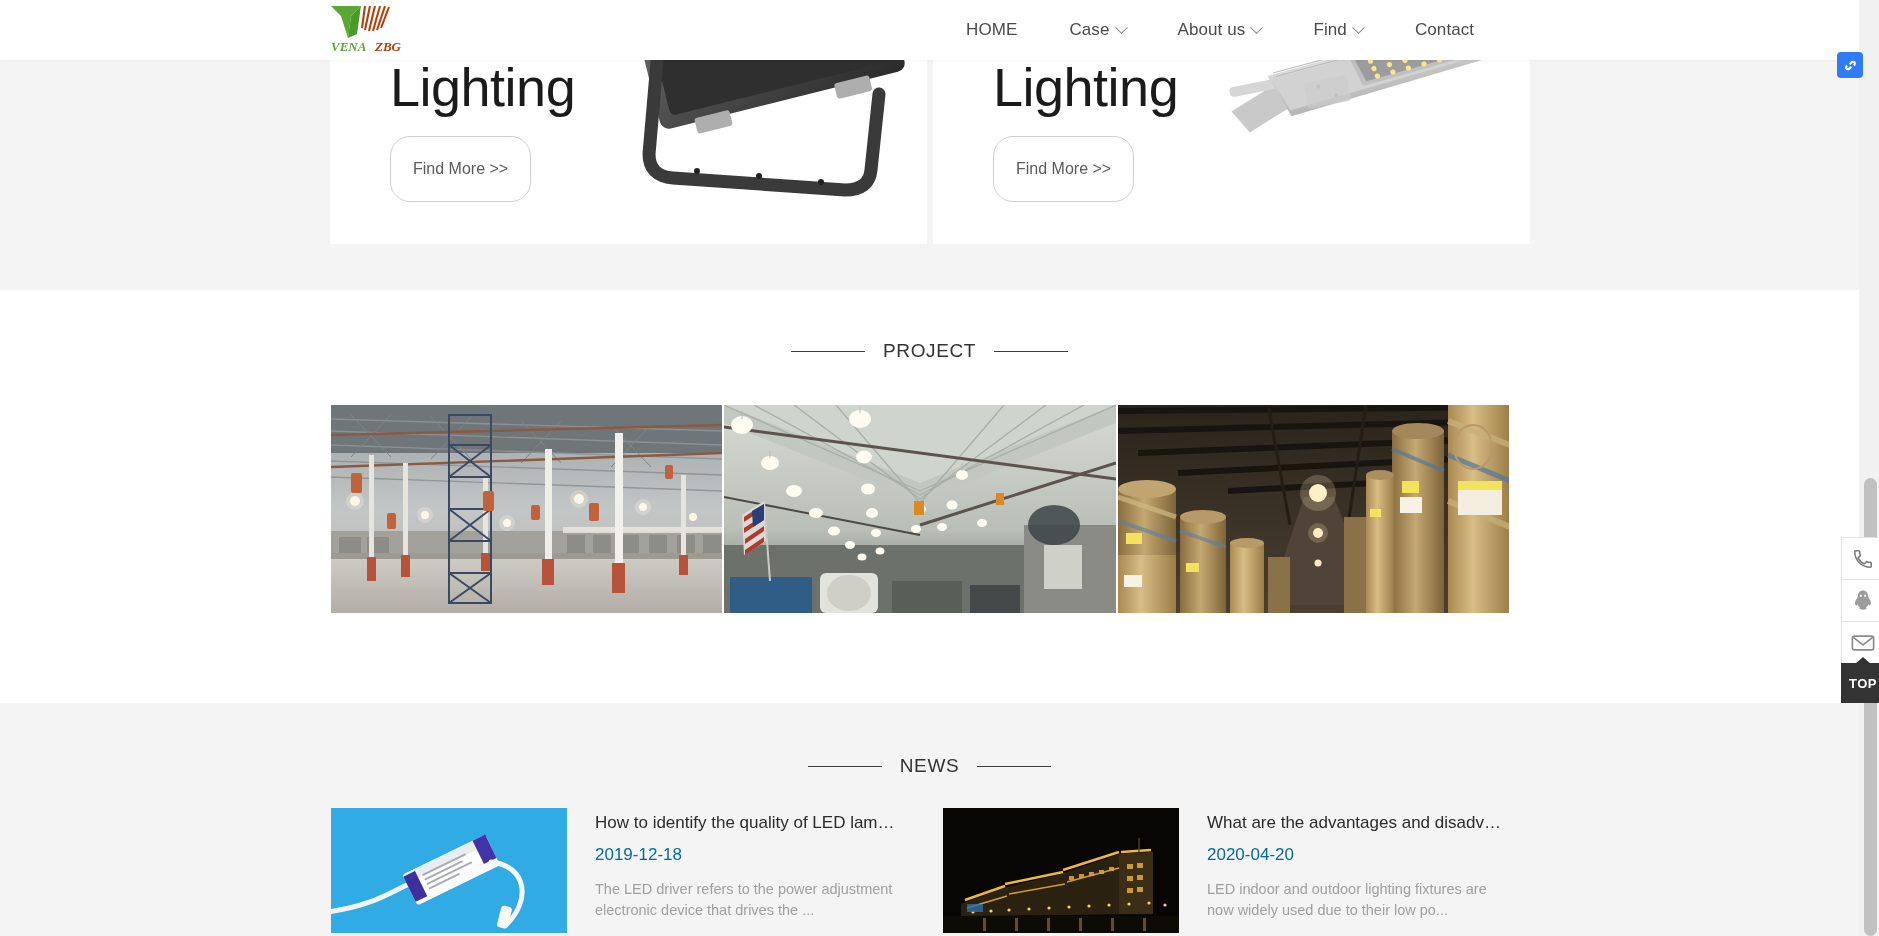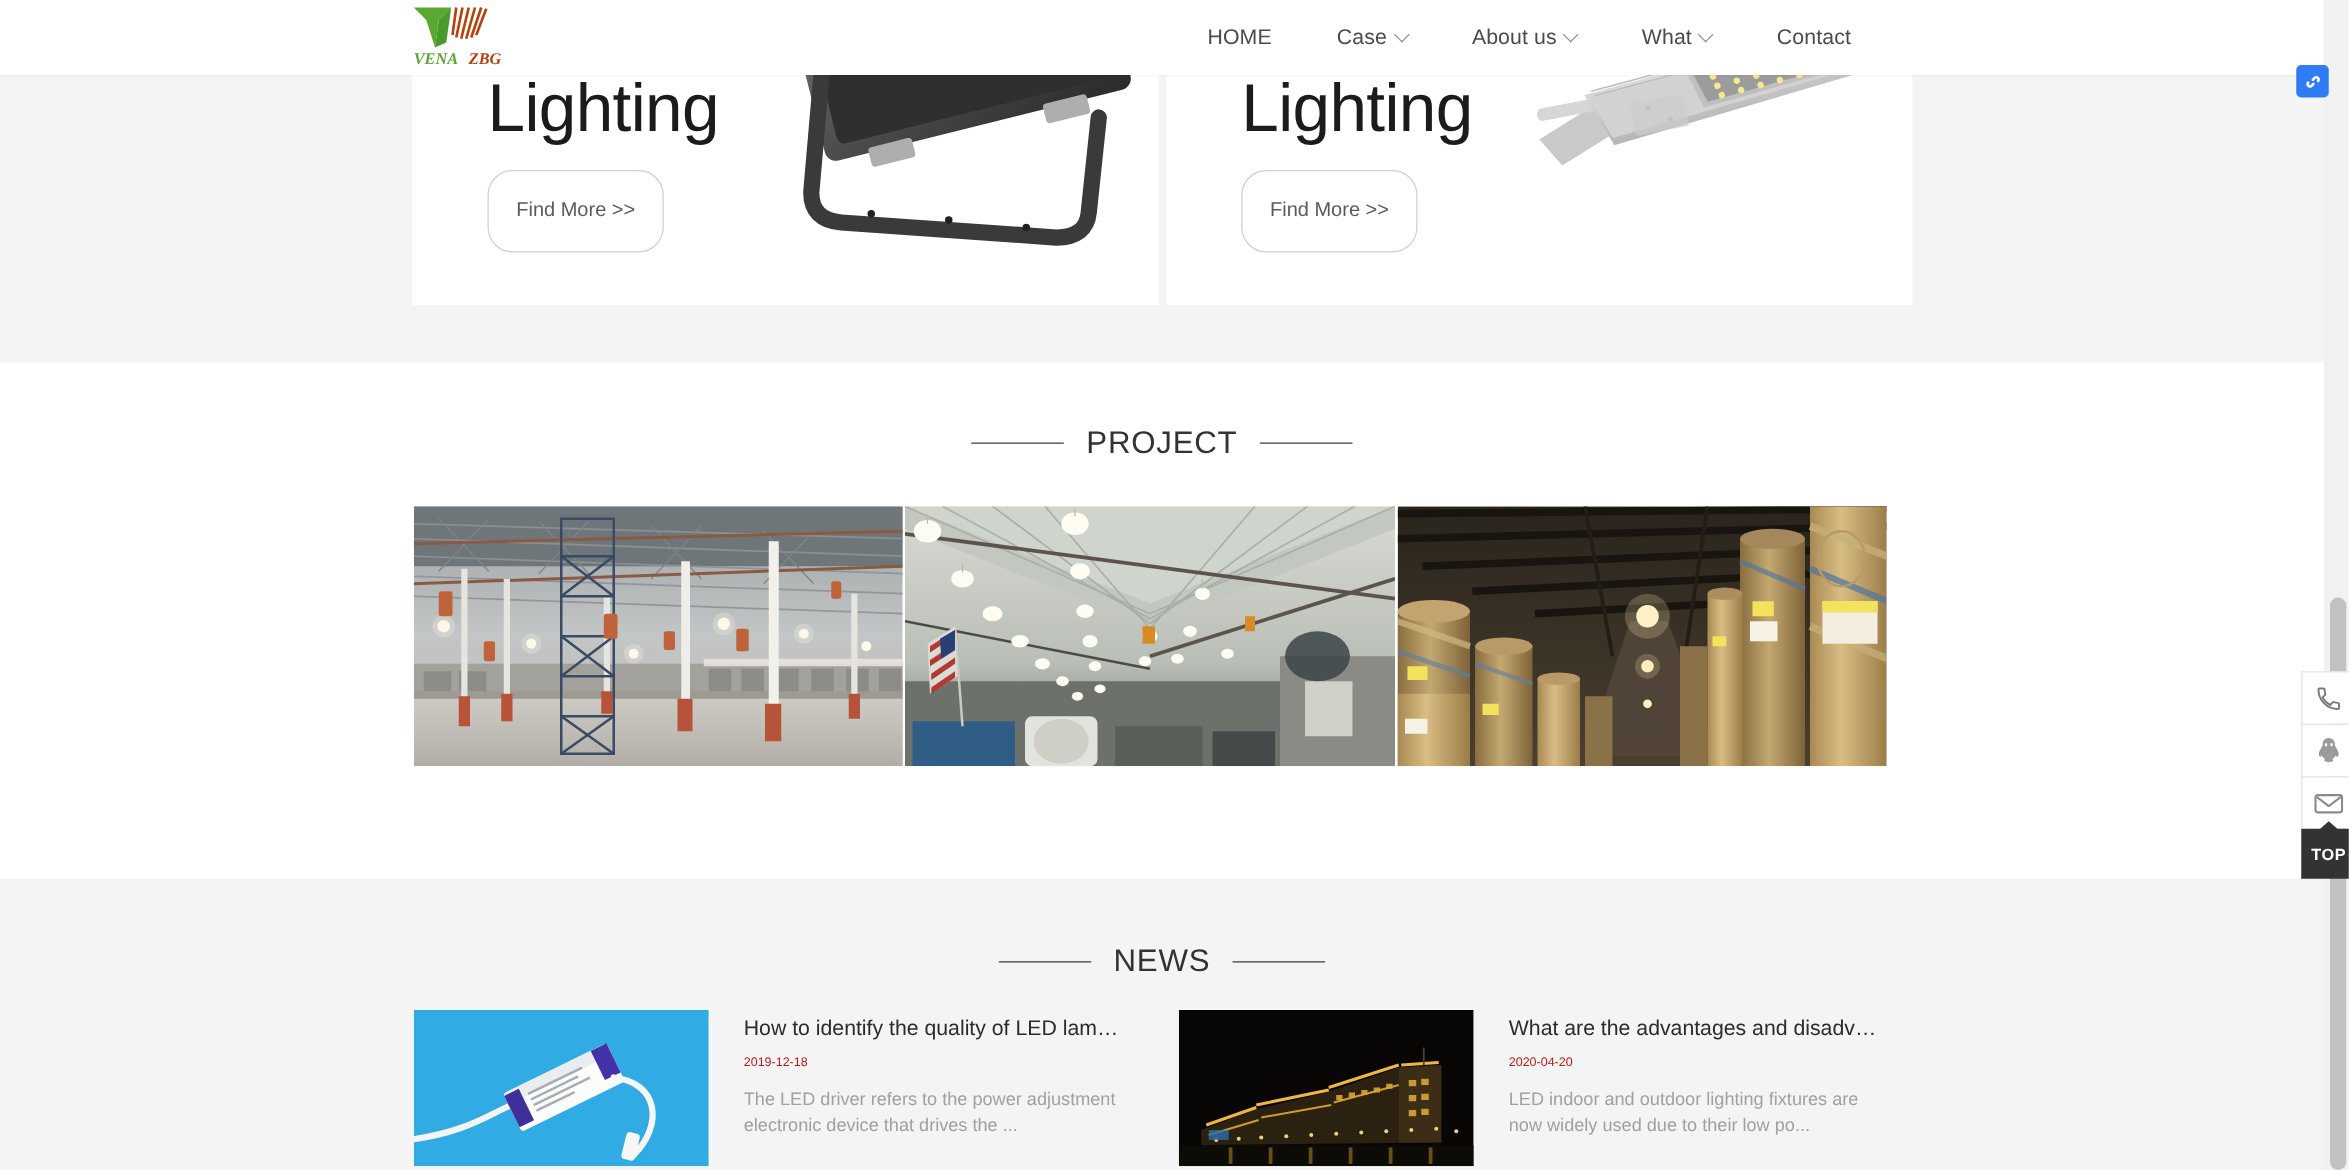--- a/index.html
+++ b/index.html
@@ -95,21 +95,21 @@
   }
   .street {
     position: absolute; right: 6px; top: 126px;
     width: 300px; height: 120px;
   }
 
   
   .sect-head {
     display: flex; align-items: center; justify-content: center;
     gap: 18px;
-    font-size: 25px; color: #333;
+    font-size: 19px; color: #333;
     letter-spacing: .6px;
   }
   .sect-head .rule {
     display: block; width: 74px; height: 1px; background: #3b3b3b;
   }
 
   
   .project-sect {
     position: absolute; top: 290px; left: 0;
     width: 1859px; height: 413px;
@@ -139,21 +139,21 @@
     display: flex; gap: 46px;
   }
   .news-card { display: flex; gap: 28px; width: 566px; }
   .news-thumb { width: 236px; height: 125px; flex: 0 0 236px; overflow: hidden; position: relative; }
   .news-body { flex: 1; min-width: 0; padding-top: 4px; }
   .news-title {
     font-size: 17px; color: #2b2b2b;
     white-space: nowrap; overflow: hidden; text-overflow: ellipsis;
     cursor: pointer; line-height: 1.3;
   }
-  .news-date { font-size: 10px; color: #b91c1c; margin-top: 11px; }
+  .news-date { font-size: 17px; color: #0369a1; margin-top: 11px; }
   .news-desc {
     font-size: 14.5px; color: #a0a0a0; line-height: 1.42;
     margin-top: 14px;
   }
 
   
   .side-tools {
     position: absolute; right: 14px; top: 537px;
     width: 24px; z-index: 60;
   }
@@ -785,21 +785,21 @@
       </div>
       <div class="nav-item">
         <span>Case</span>
         <i class="chev"></i>
       </div>
       <div class="nav-item">
         <span>About us</span>
         <i class="chev"></i>
       </div>
       <div class="nav-item">
-        <span>What</span>
+        <span>Find</span>
         <i class="chev"></i>
       </div>
       <div class="nav-item">
         <span>Contact</span>
       </div>
     </nav>
   </div>
 
   <div class="side-tools">
     <div class="side-btn">

